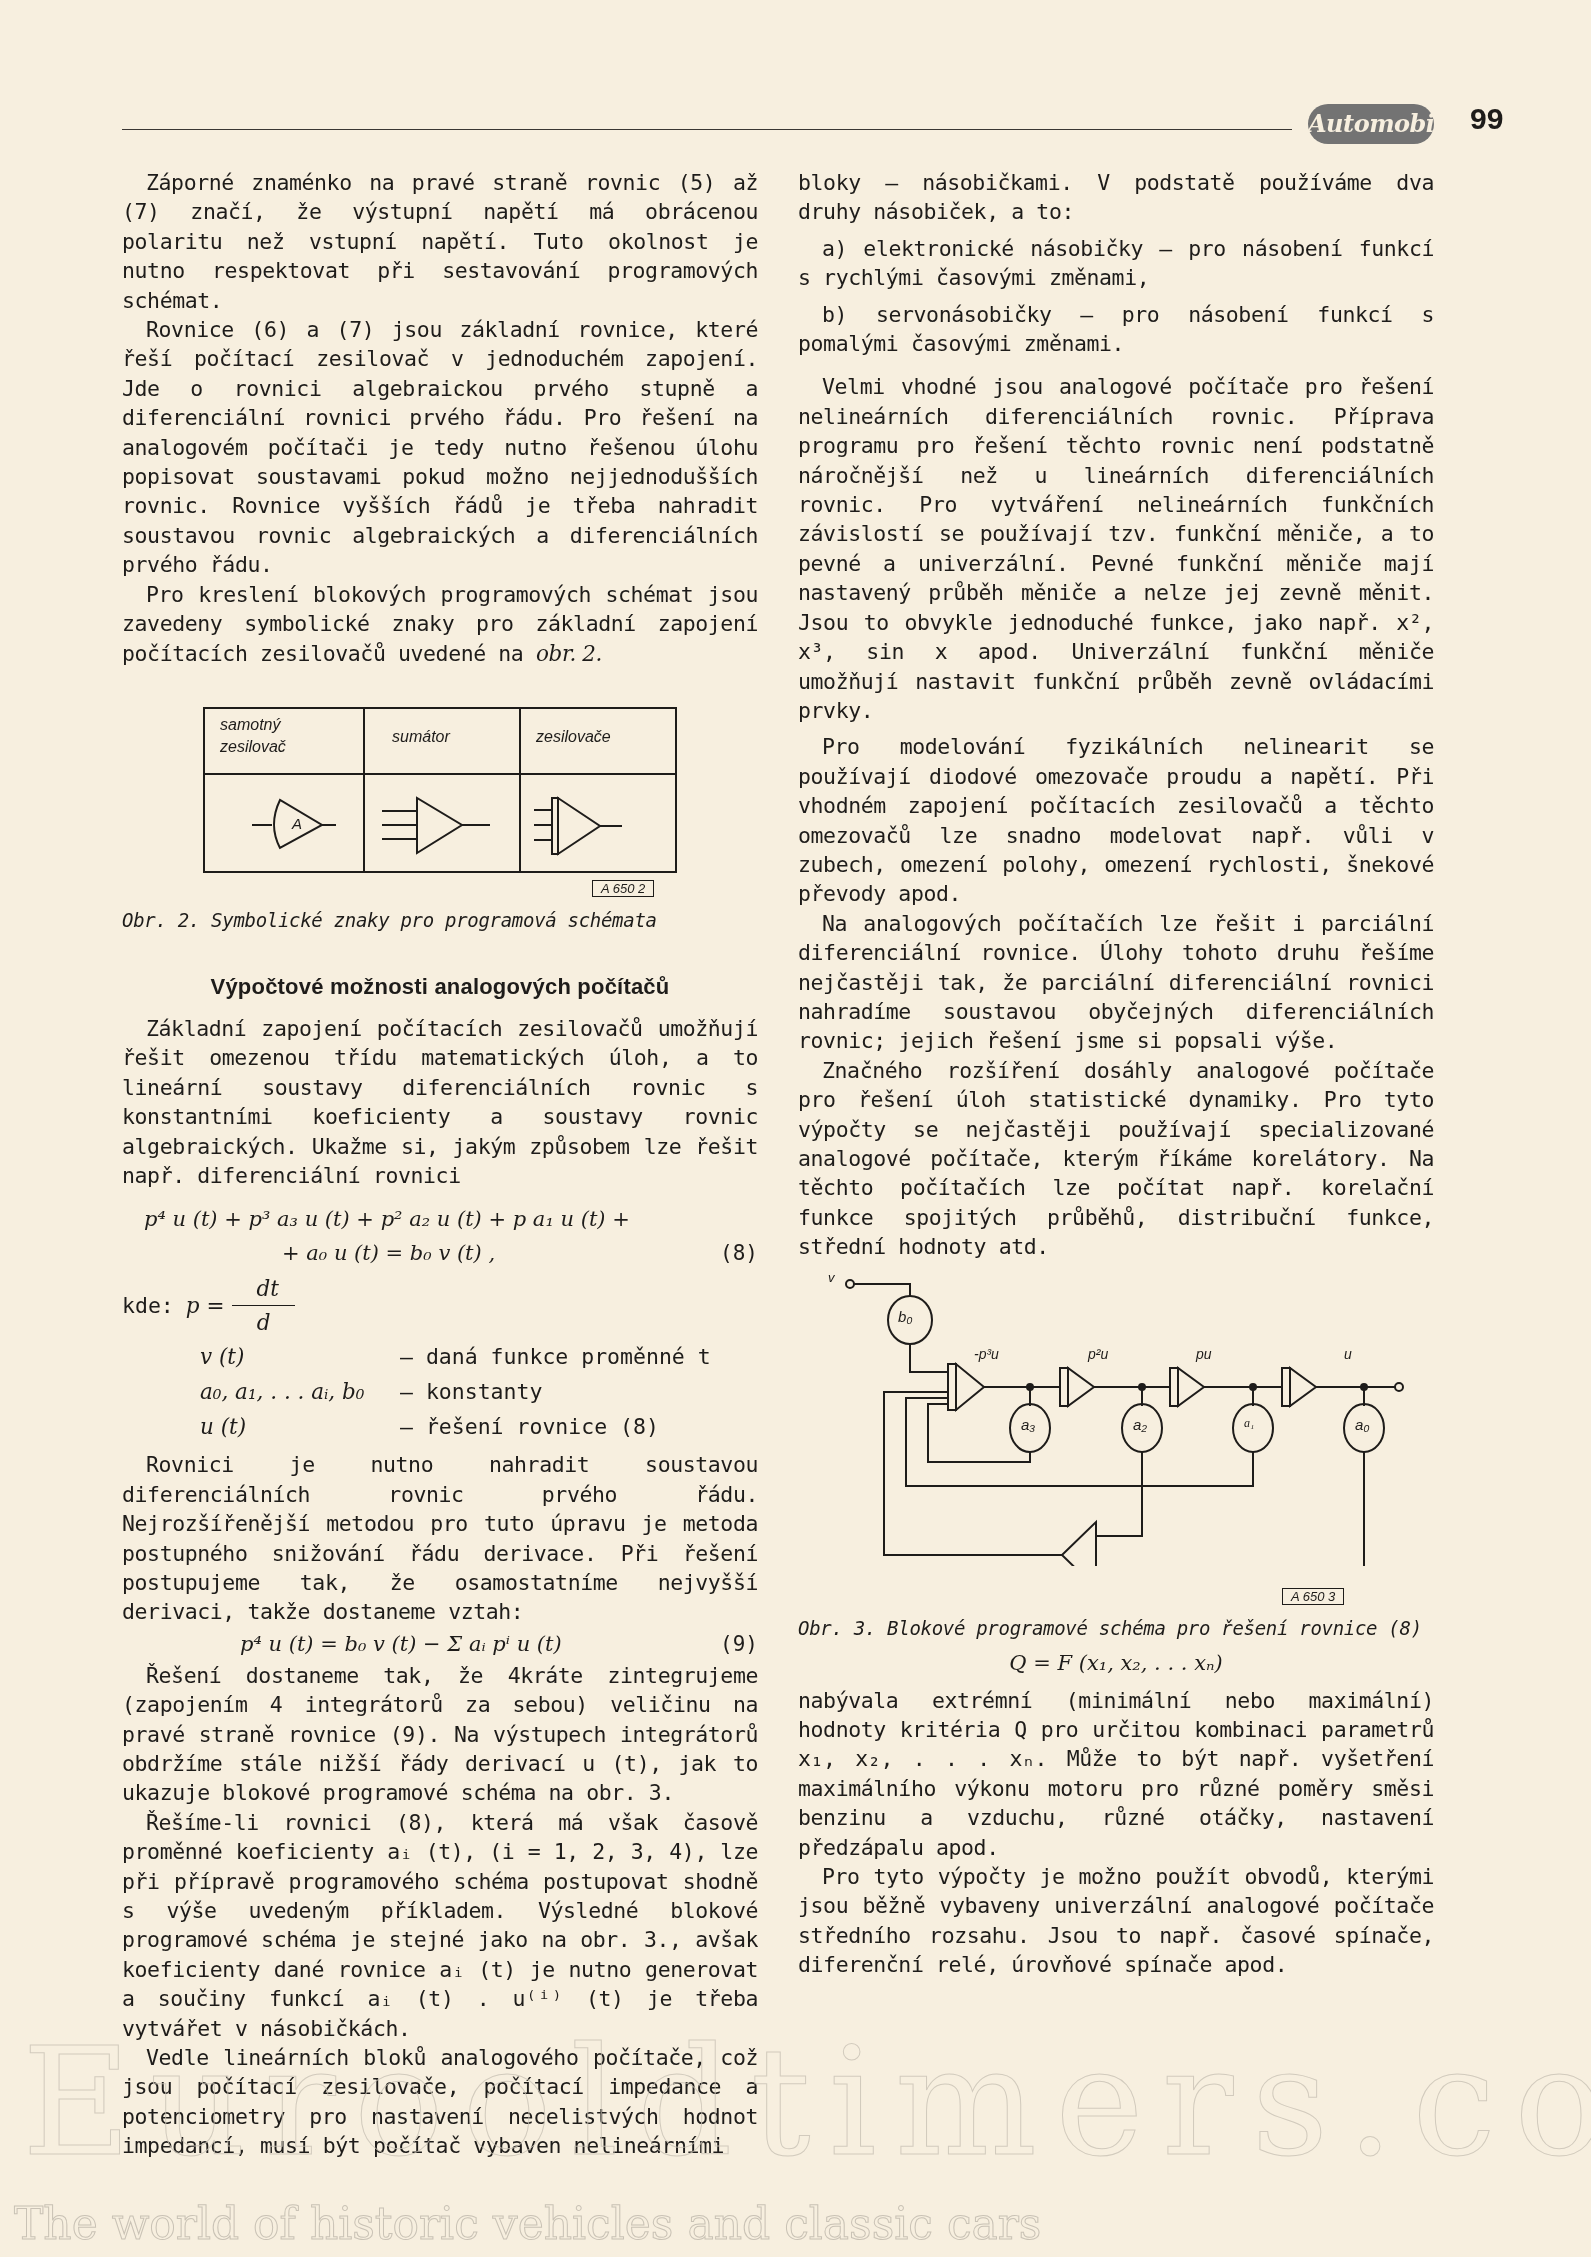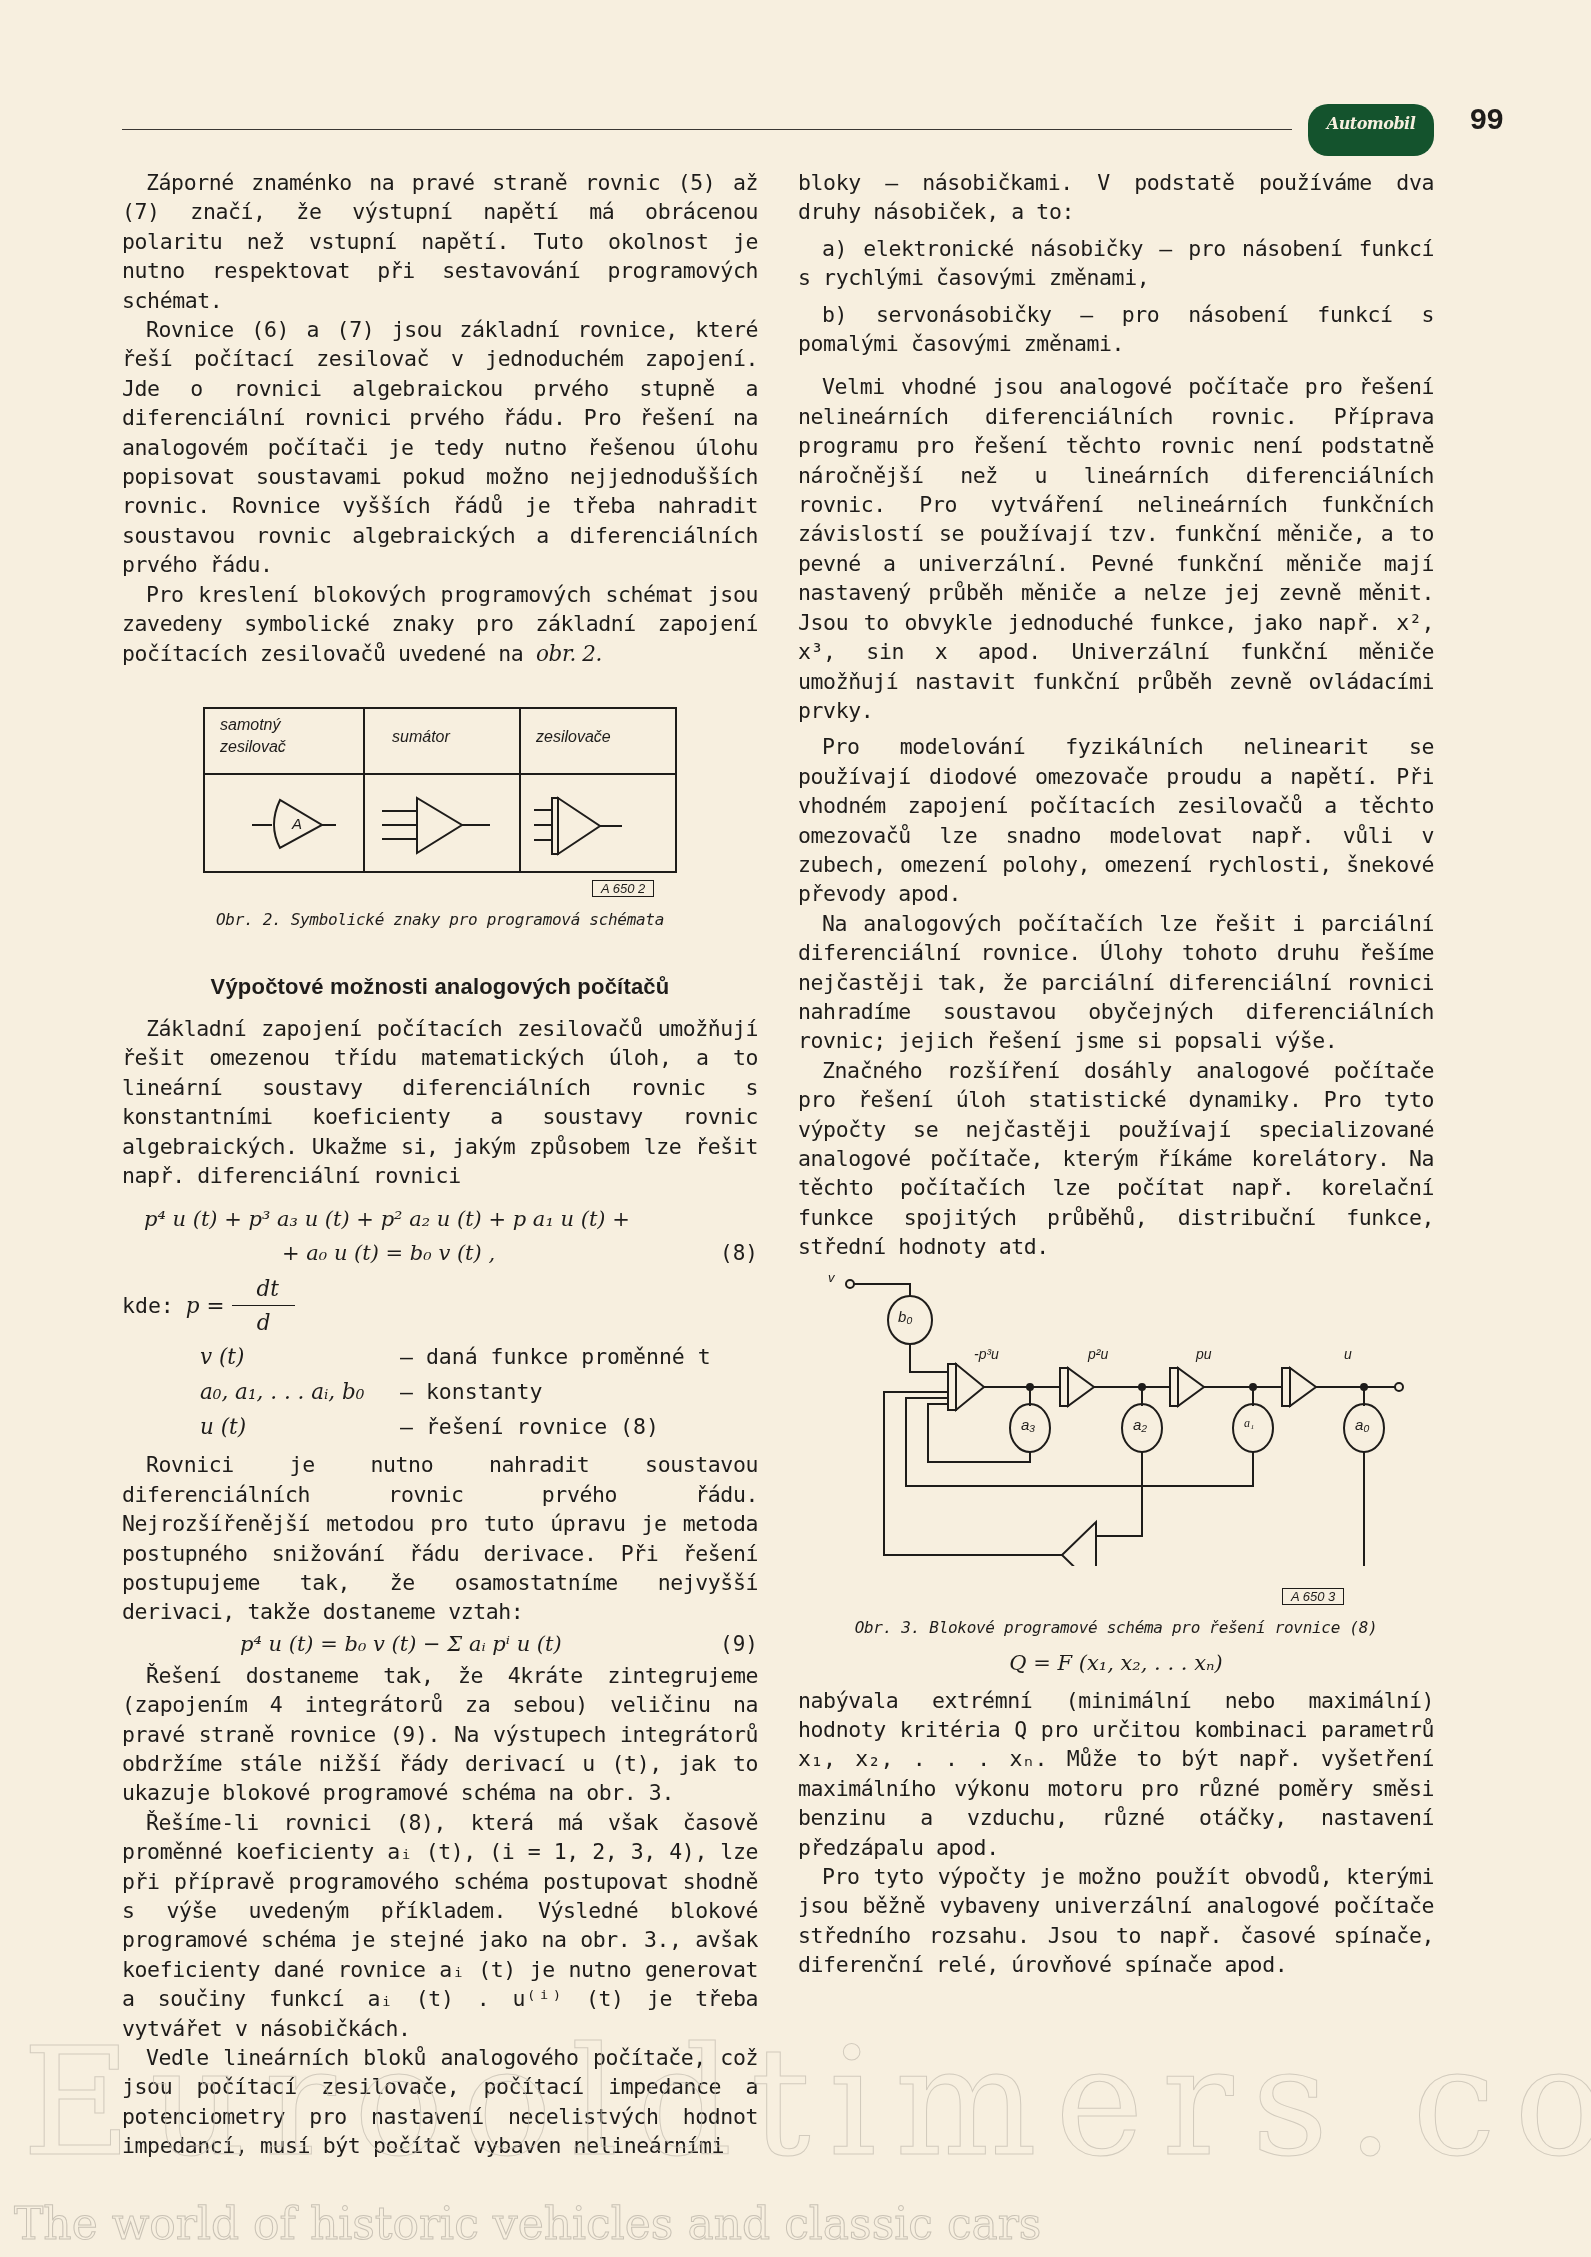--- a/index.html
+++ b/index.html
@@ -7,24 +7,24 @@
     width: 1591px; height: 2257px; position: relative; overflow: hidden;
     background: #f7efdf;
     font-family: "DejaVu Sans Mono", "Liberation Mono", monospace;
     color: #1e1c1a;
   }
   .header-rule {
     position: absolute; left: 122px; top: 129px; width: 1170px; height: 0;
     border-top: 1.5px solid #3a3633;
   }
   .logo {
-    position: absolute; left: 1308px; top: 104px; width: 126px; height: 52px;
-    background: #14532d; border-radius: 20px; color: #f7efdf;
+    position: absolute; left: 1308px; top: 104px; width: 126px; height: 40px;
+    background: #737373; border-radius: 20px; color: #f7efdf;
     font-family: "DejaVu Serif", serif; font-style: italic; font-weight: bold;
-    font-size: 16px; line-height: 40px; text-align: center; letter-spacing: -0.5px;
+    font-size: 24px; line-height: 40px; text-align: center; letter-spacing: -0.5px;
   }
   .page-number {
     position: absolute; left: 1470px; top: 102px;
     font-family: "Liberation Sans", sans-serif; font-weight: bold; font-size: 30px;
   }
   .col { position: absolute; top: 168px; width: 636px; }
   .col-left { left: 122px; }
   .col-right { left: 798px; }
   p {
     margin: 0; font-size: 21.5px; line-height: 29.4px; text-align: justify;
@@ -40,22 +40,22 @@
   .eq {
     font-family: "DejaVu Serif", serif; font-style: italic; font-size: 21px;
     line-height: 34px; position: relative;
   }
   .eq .num { position: absolute; right: 0; font-style: normal;
     font-family: "DejaVu Sans Mono", monospace; }
   .defs { margin: 4px 0 6px 78px; }
   .def-row { display: flex; font-size: 21.5px; line-height: 35px; }
   .def-row .sym { width: 200px; font-family: "DejaVu Serif", serif; font-style: italic; }
   .caption {
-    font-family: "DejaVu Sans Mono", monospace; font-style: italic; font-size: 16px;
-    text-align: center; line-height: 24px; letter-spacing: -0.3px;
+    font-family: "DejaVu Sans Mono", monospace; font-style: italic; font-size: 19px;
+    line-height: 24px; letter-spacing: -0.3px;
   }
   .fig2 { position: relative; height: 240px; margin-top: 30px; }
   .fig3 { position: relative; height: 340px; margin-top: 14px; }
   .watermark {
     position: absolute; left: 22px; top: 2015px; font-family: "DejaVu Serif", serif;
     font-size: 150px; color: transparent; -webkit-text-stroke: 1px #c9c2b5;
     letter-spacing: 18px; white-space: nowrap; opacity: 0.8;
   }
   .watermark-tagline {
     position: absolute; left: 14px; top: 2198px; font-family: "DejaVu Serif", serif;

